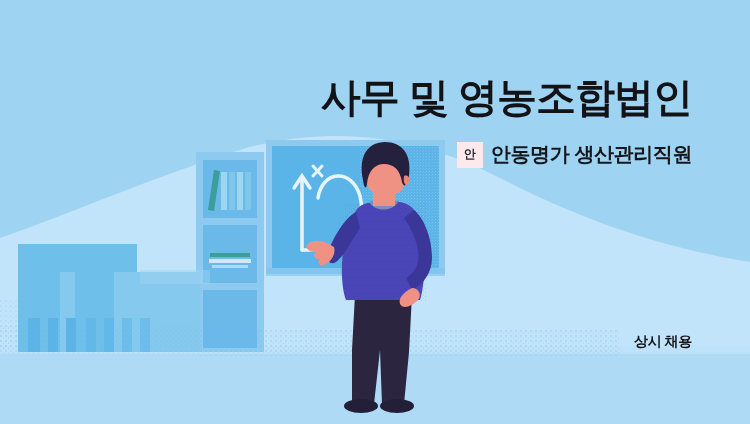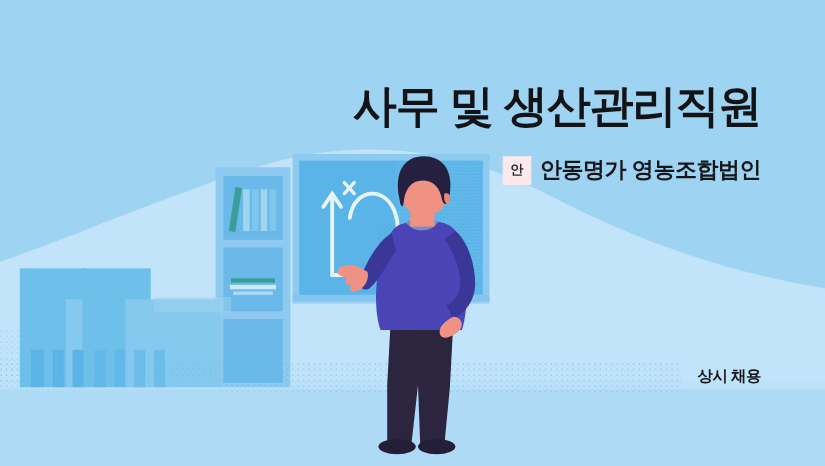--- a/index.html
+++ b/index.html
@@ -222,23 +222,23 @@
                C407,186 404,188 402,182 C400,170 394,164 384,164
                C374,164 368,172 367,184 C366,190 364,188 363,180 Z" fill="#24203d"></path>
 
       <path d="M404,176 C409,174 411,180 408,184 C405,187 403,182 404,176 Z" fill="#e88778"></path>
     </g>
 
     <rect x="0" y="300" width="40" height="50" fill="url(#sprayDots)" opacity="0.45"></rect>
   </svg>
 
   <div class="text-layer">
-    <div id="job-title">사무 및 생산관리직원</div>
+    <div id="job-title">사무 및 영농조합법인</div>
 
     <div id="company-row">
       <div id="company-logo">안</div>
-      <div id="company-name">안동명가 영농조합법인</div>
+      <div id="company-name">안동명가 생산관리직원</div>
     </div>
 
     <div id="hiring-type">상시 채용</div>
   </div>
 
 </div>
 
 </body></html>

